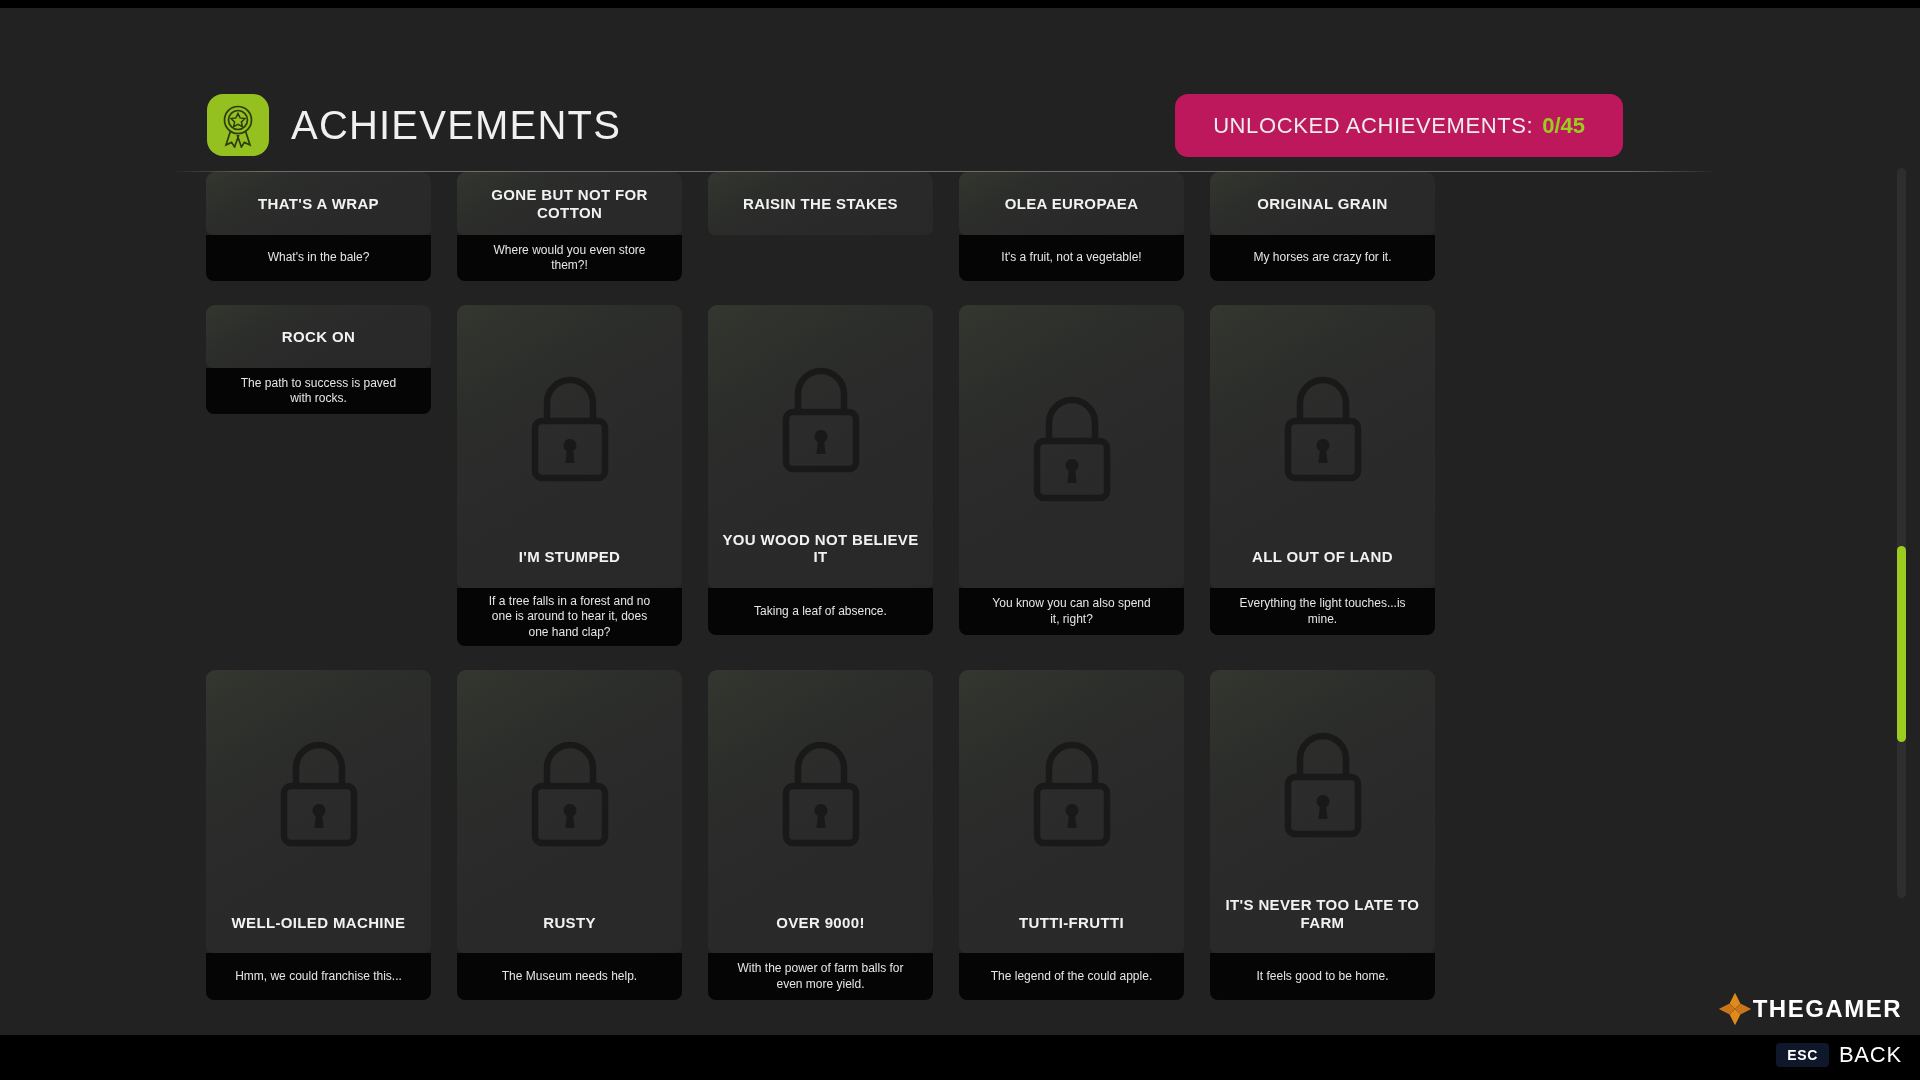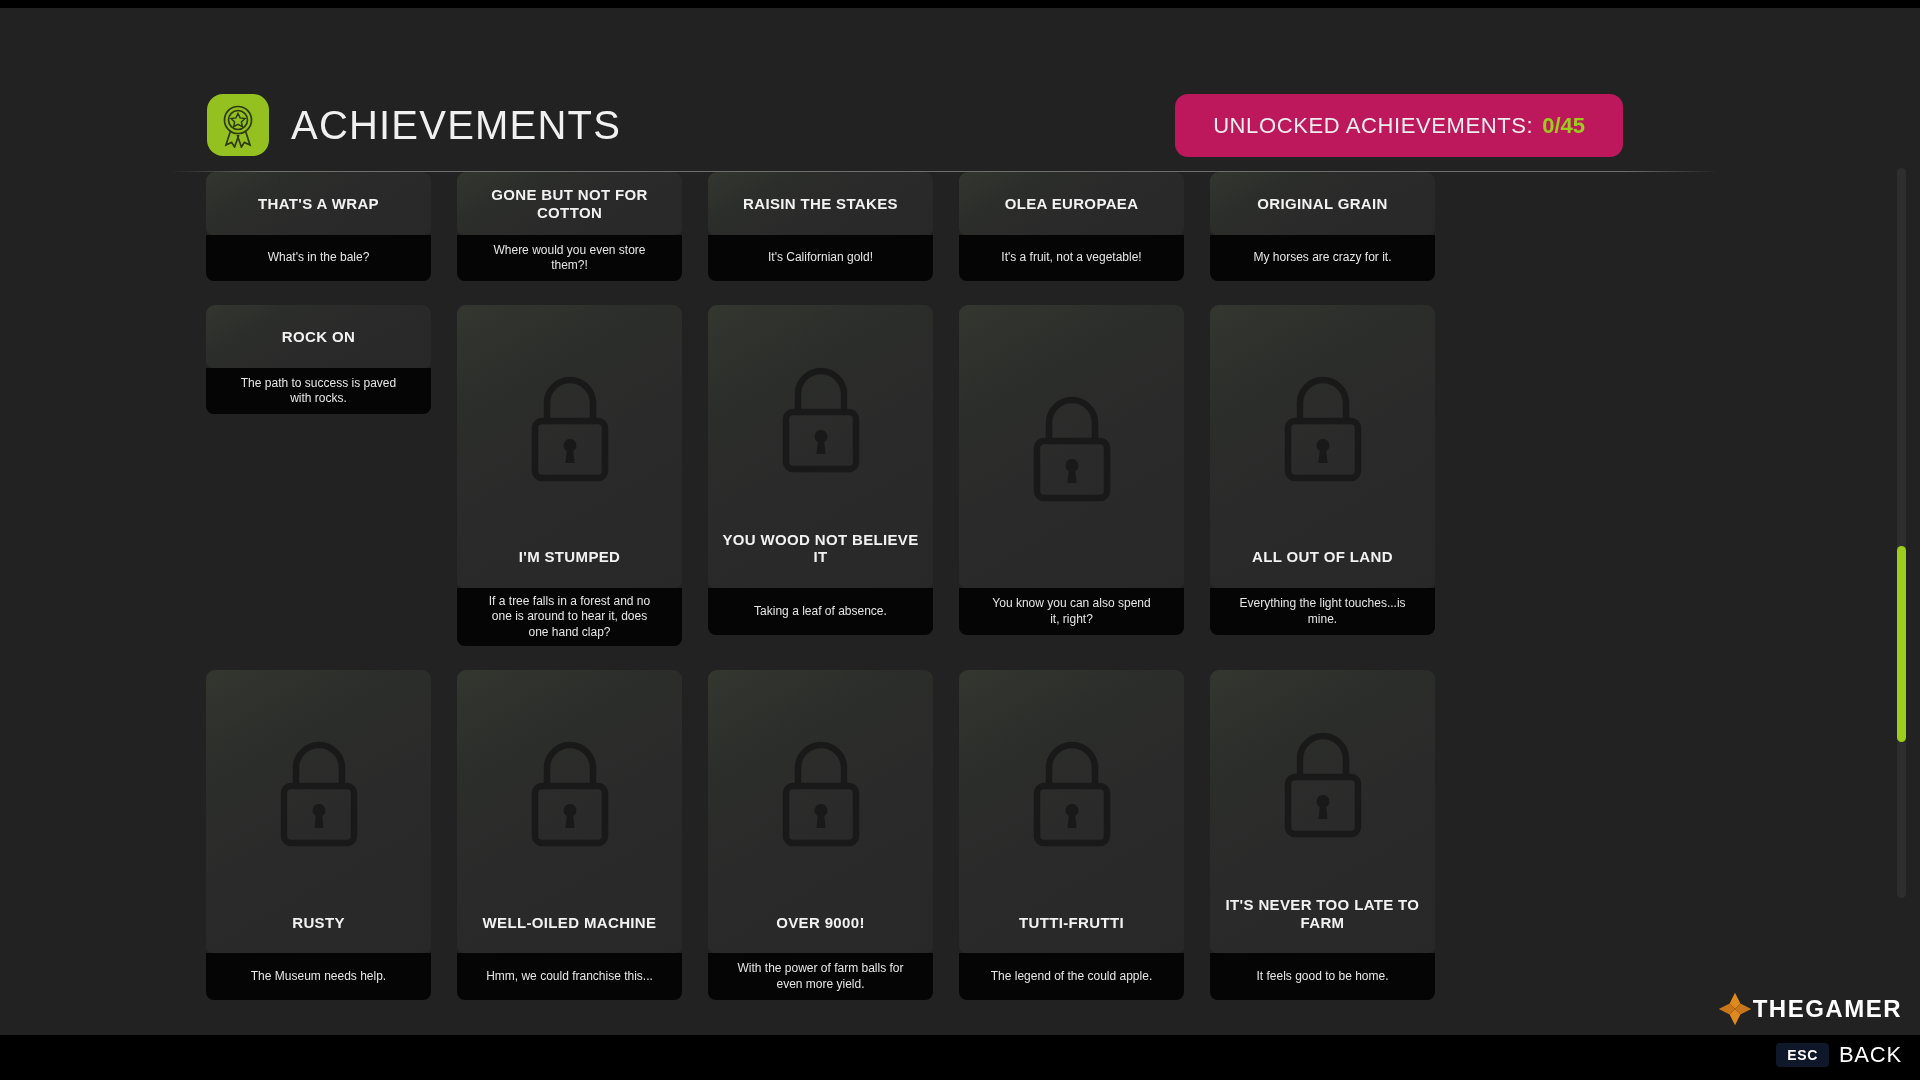--- a/index.html
+++ b/index.html
@@ -251,21 +251,20 @@
           <div class="ach-card partial">
             <div class="card-body">
               <div class="card-title">GONE BUT NOT FOR COTTON</div>
             </div>
             <div class="card-desc">Where would you even store them?!</div>
           </div>
           <div class="ach-card partial">
             <div class="card-body">
               <div class="card-title">RAISIN THE STAKES</div>
             </div>
-            <div class="card-desc">It's Californian gold!</div>
           </div>
           <div class="ach-card partial">
             <div class="card-body">
               <div class="card-title">OLEA EUROPAEA</div>
             </div>
             <div class="card-desc">It's a fruit, not a vegetable!</div>
           </div>
           <div class="ach-card partial">
             <div class="card-body">
               <div class="card-title">ORIGINAL GRAIN</div>
@@ -331,36 +330,36 @@
           </div>
           <div class="ach-card full">
             <div class="card-body">
               <div class="lock-wrap">
 <svg width="92" height="118" viewBox="0 0 92 118" fill="none" stroke="#191919" stroke-width="6.5">
   <path d="M23 50 V32 a23 23 0 0 1 46 0 V50" stroke-linecap="round"></path>
   <rect x="11" y="50" width="70" height="57" rx="7"></rect>
   <path d="M46 68 a6.5 6.5 0 0 1 3.2 12.1 L50.6 92 h-9.2 l1.4-11.9 A6.5 6.5 0 0 1 46 68 z" fill="#191919" stroke="none"></path>
 </svg>
               </div>
+              <div class="card-title">WELL-OILED MACHINE</div>
+            </div>
+            <div class="card-desc">Hmm, we could franchise this...</div>
+          </div>
+          <div class="ach-card full">
+            <div class="card-body">
+              <div class="lock-wrap">
+<svg width="92" height="118" viewBox="0 0 92 118" fill="none" stroke="#191919" stroke-width="6.5">
+  <path d="M23 50 V32 a23 23 0 0 1 46 0 V50" stroke-linecap="round"></path>
+  <rect x="11" y="50" width="70" height="57" rx="7"></rect>
+  <path d="M46 68 a6.5 6.5 0 0 1 3.2 12.1 L50.6 92 h-9.2 l1.4-11.9 A6.5 6.5 0 0 1 46 68 z" fill="#191919" stroke="none"></path>
+</svg>
+              </div>
               <div class="card-title">RUSTY</div>
             </div>
             <div class="card-desc">The Museum needs help.</div>
-          </div>
-          <div class="ach-card full">
-            <div class="card-body">
-              <div class="lock-wrap">
-<svg width="92" height="118" viewBox="0 0 92 118" fill="none" stroke="#191919" stroke-width="6.5">
-  <path d="M23 50 V32 a23 23 0 0 1 46 0 V50" stroke-linecap="round"></path>
-  <rect x="11" y="50" width="70" height="57" rx="7"></rect>
-  <path d="M46 68 a6.5 6.5 0 0 1 3.2 12.1 L50.6 92 h-9.2 l1.4-11.9 A6.5 6.5 0 0 1 46 68 z" fill="#191919" stroke="none"></path>
-</svg>
-              </div>
-              <div class="card-title">WELL-OILED MACHINE</div>
-            </div>
-            <div class="card-desc">Hmm, we could franchise this...</div>
           </div>
           <div class="ach-card tall">
             <div class="card-body">
               <div class="lock-wrap">
 <svg width="92" height="118" viewBox="0 0 92 118" fill="none" stroke="#191919" stroke-width="6.5">
   <path d="M23 50 V32 a23 23 0 0 1 46 0 V50" stroke-linecap="round"></path>
   <rect x="11" y="50" width="70" height="57" rx="7"></rect>
   <path d="M46 68 a6.5 6.5 0 0 1 3.2 12.1 L50.6 92 h-9.2 l1.4-11.9 A6.5 6.5 0 0 1 46 68 z" fill="#191919" stroke="none"></path>
 </svg>
               </div>

